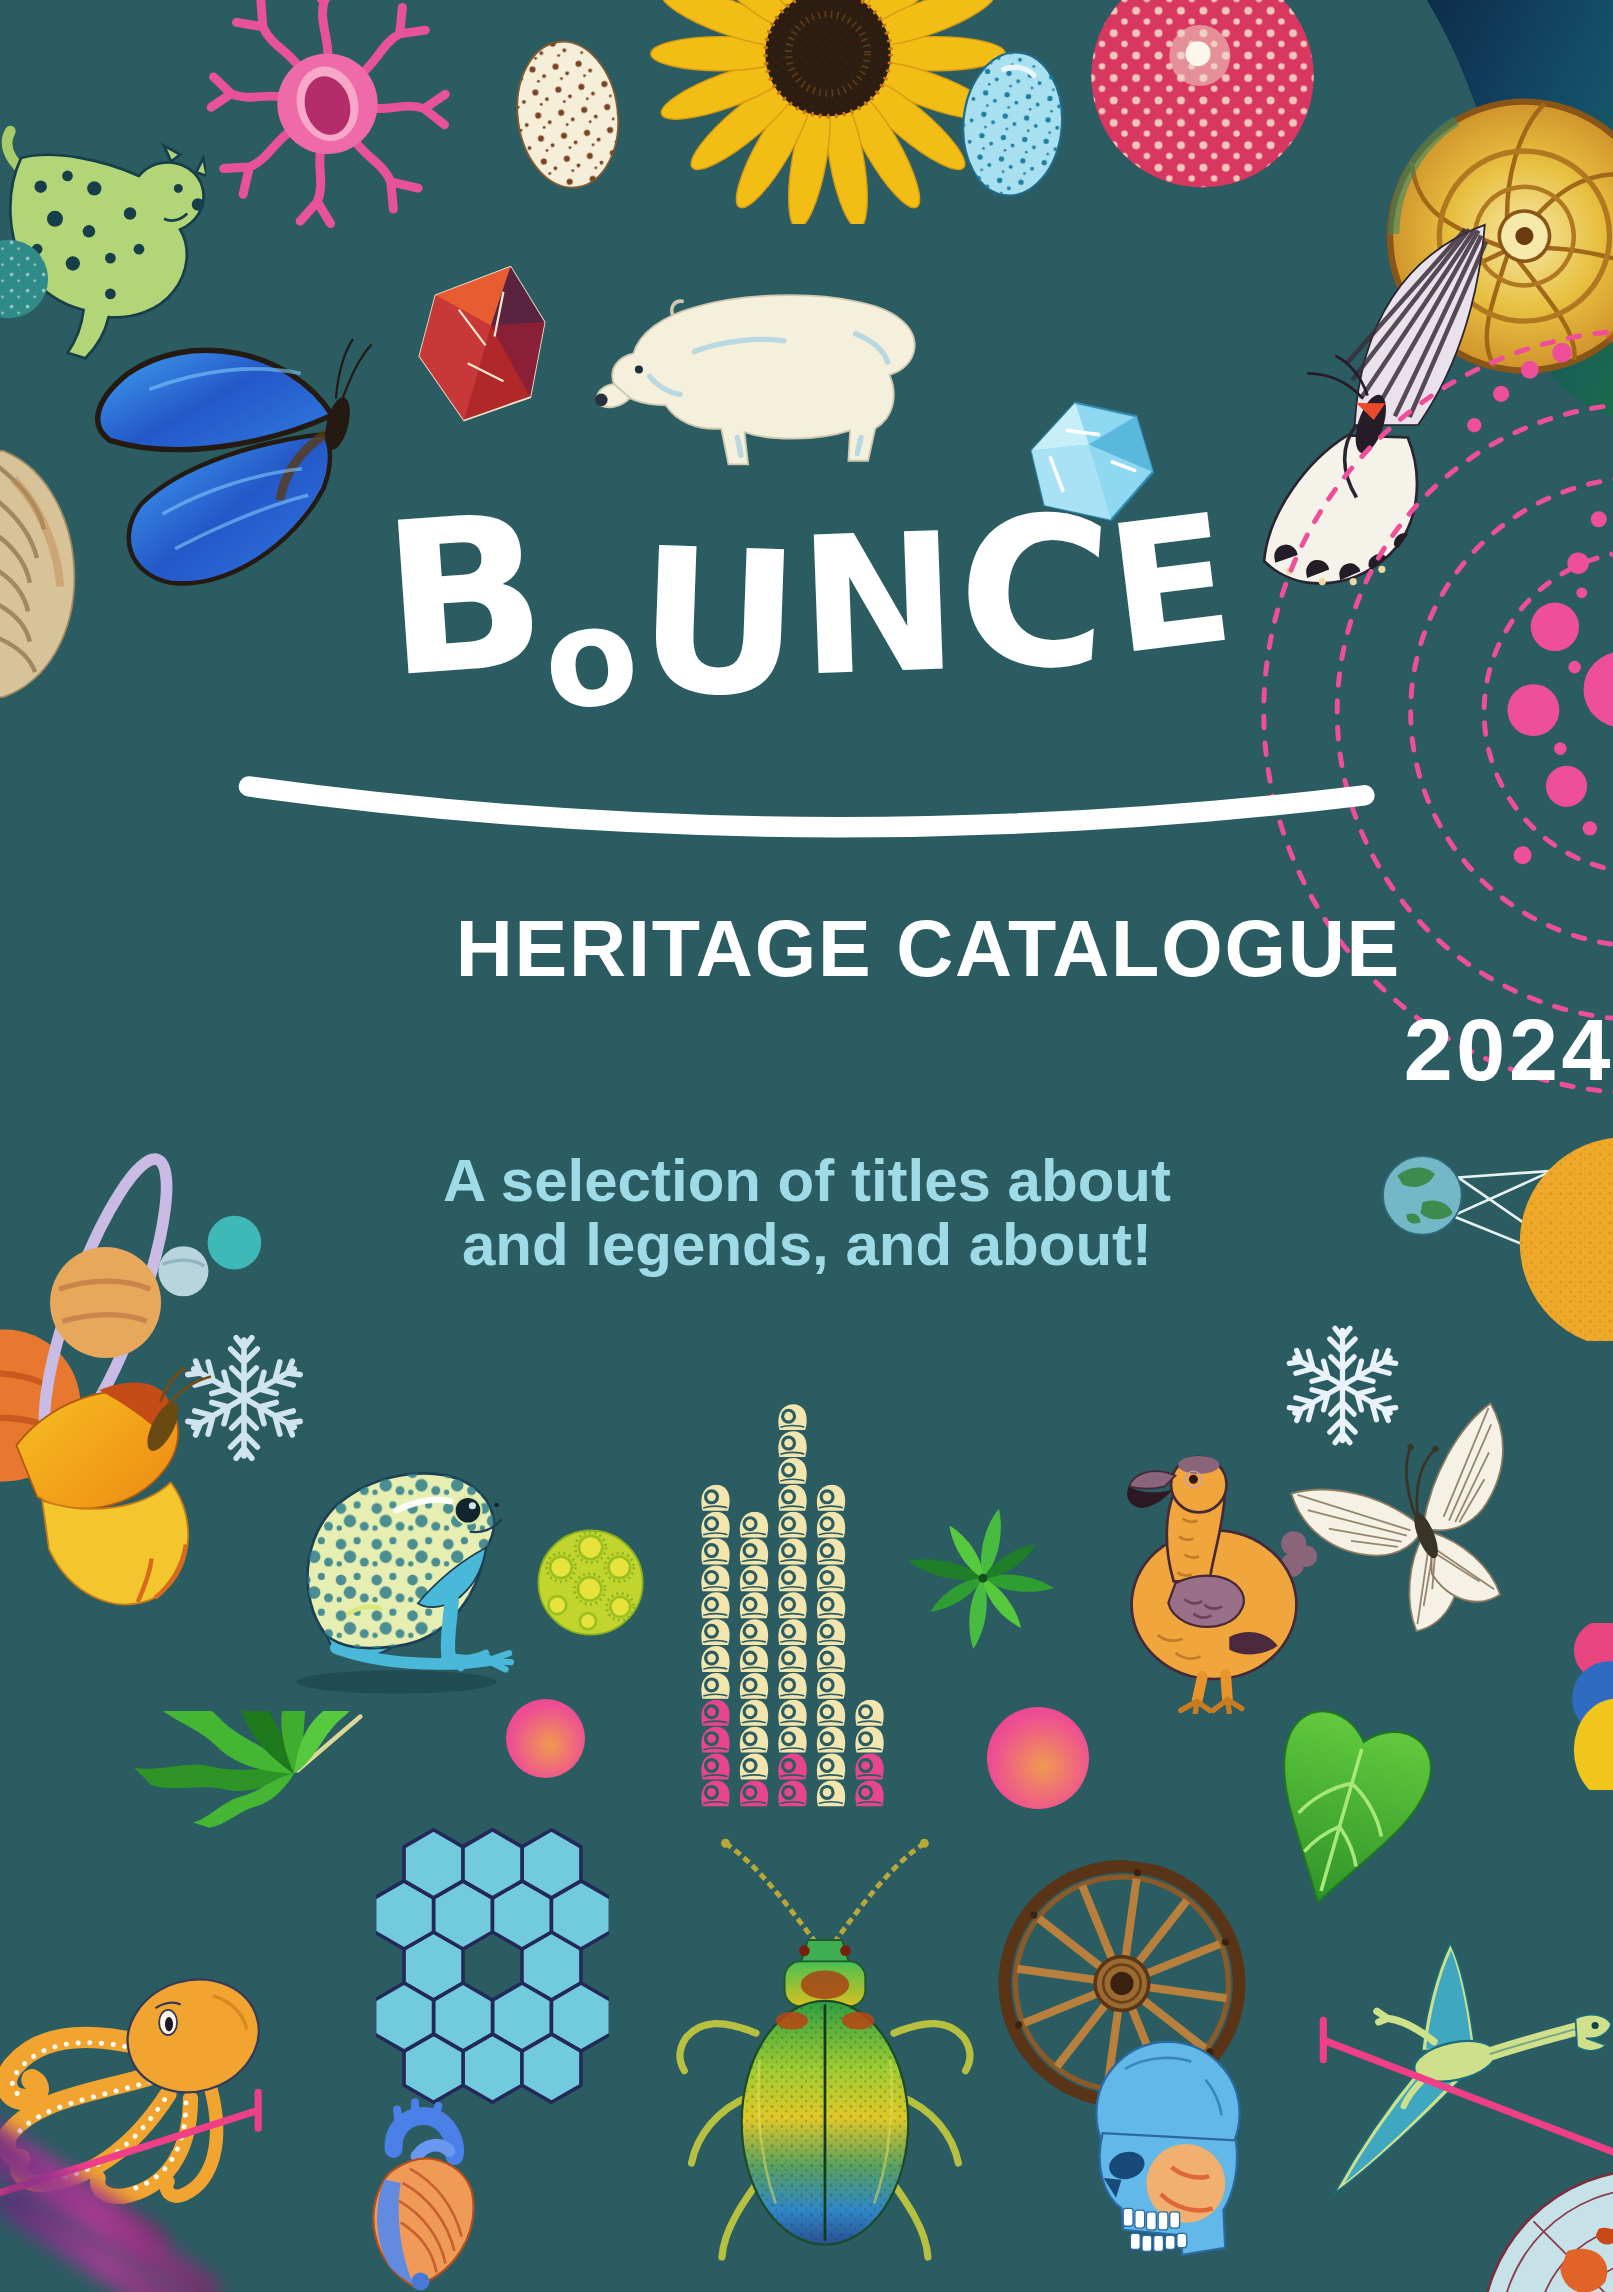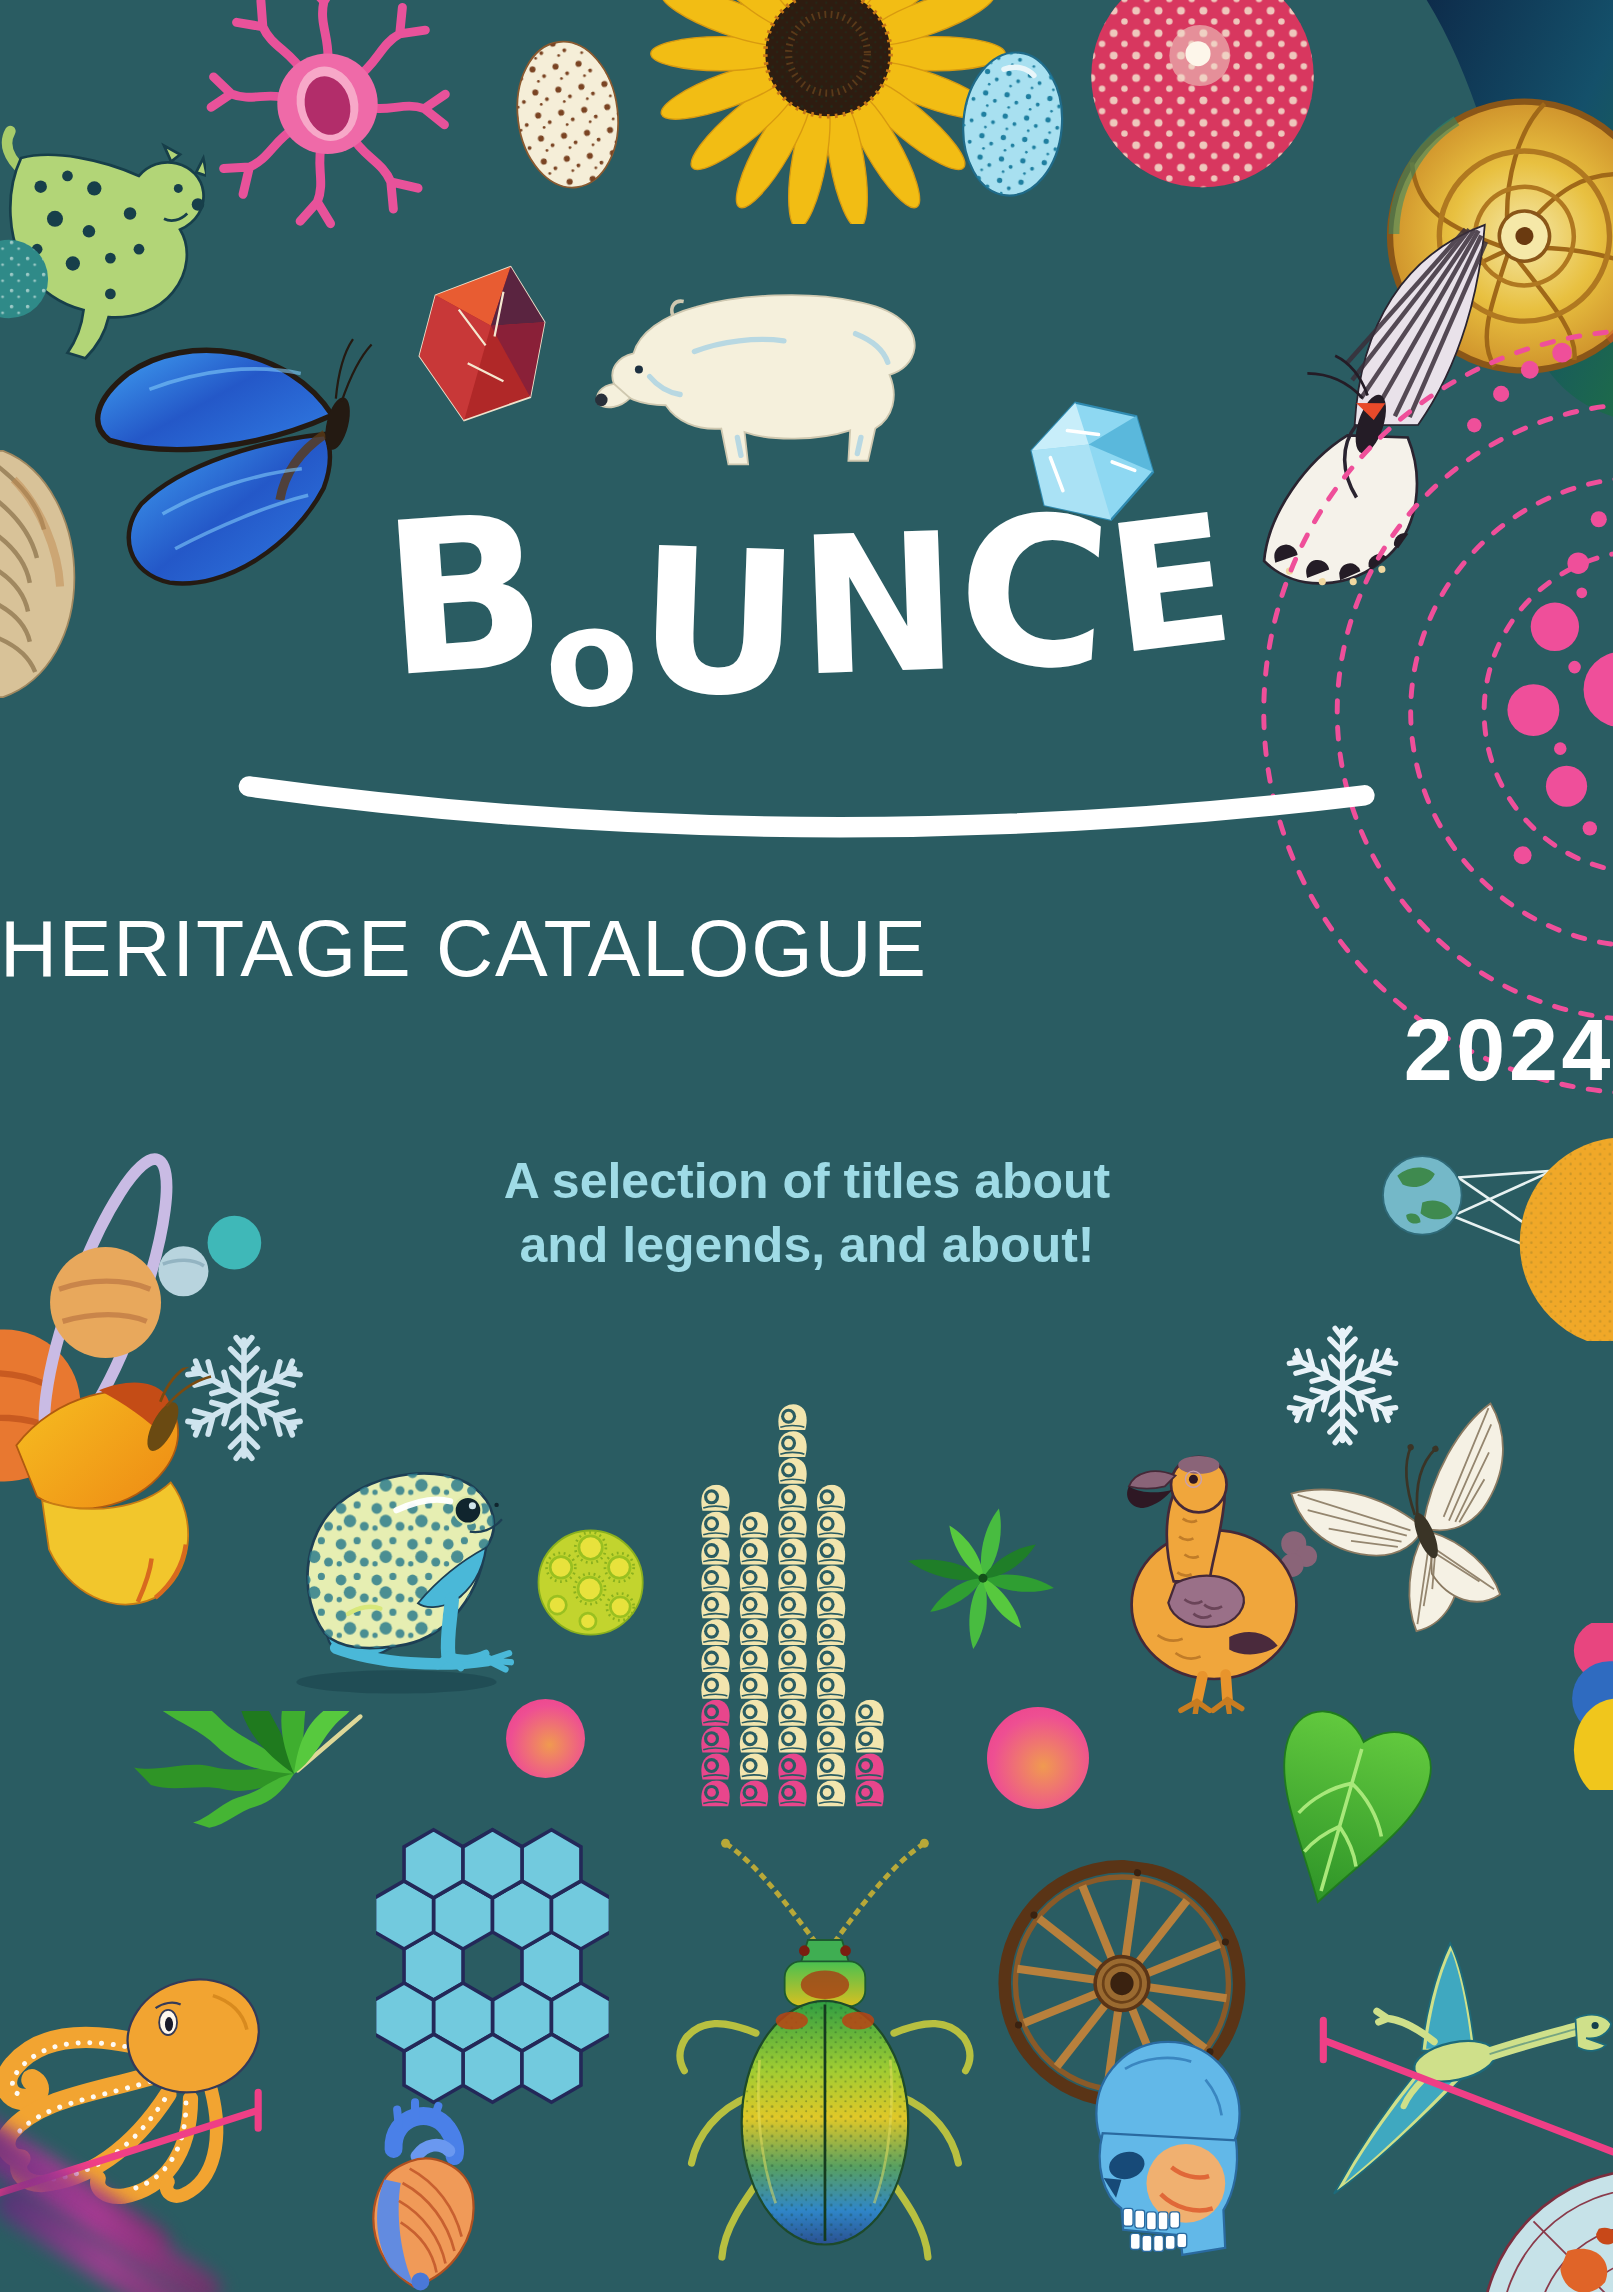--- a/index.html
+++ b/index.html
@@ -7,26 +7,26 @@
         font-family:"Liberation Sans",sans-serif}
   .abs{position:absolute}
   .logo-row{position:absolute;left:0;top:491px;width:1614px;text-align:center;white-space:nowrap}
   .logo-row span{display:inline-block;color:#fff;font-family:"DejaVu Sans",sans-serif;font-weight:bold;line-height:1}
   .L0{font-size:211px;transform:rotate(-4deg)}
   .L1{font-size:136px;transform:translateY(36px) rotate(-7deg)}
   .L2{font-size:199px;transform:translateY(23px) rotate(2deg)}
   .L3{font-size:190px;transform:translateY(1.8px) rotate(-2deg)}
   .L4{font-size:206px;transform:translateY(-5.4px) rotate(4deg)}
   .L5{font-size:177px;transform:translateY(-23px) rotate(-7deg)}
-  .heading{position:absolute;left:0;top:903px;width:1401px;text-align:left;color:#fff;
-           font-weight:normal;font-size:79px;letter-spacing:1.8px}
+  .heading{position:absolute;left:0;top:903px;width:1401px;text-align:right;color:#fff;
+           font-weight:bold;font-size:79px;letter-spacing:1.8px}
   .year{position:absolute;left:0;top:999px;width:1614px;text-align:right;color:#fff;
         font-weight:bold;font-size:88px;letter-spacing:3.6px}
   .subtitle{position:absolute;left:0;top:1149px;width:1614px;text-align:center;color:#9fdbe6;
-            font-weight:bold;font-size:50px;line-height:64px}
+            font-weight:bold;font-size:60px;line-height:64px}
   .pinkball{position:absolute;border-radius:50%;background:radial-gradient(circle at 55% 58%,#f09a50 0%,#ee4f92 62%,#ec3d8a 100%)}
   .blurstreak{position:absolute;width:278px;height:34px;border-radius:19.7px;filter:blur(9px);opacity:.8;
               background:linear-gradient(90deg,#5a2a7a,#b23a98,#7a2a6a);transform:rotate(33deg)}
 </style>
 </head>
 <body>
 
 <div class="page">
 
 <svg width="0" height="0" style="position:absolute">

